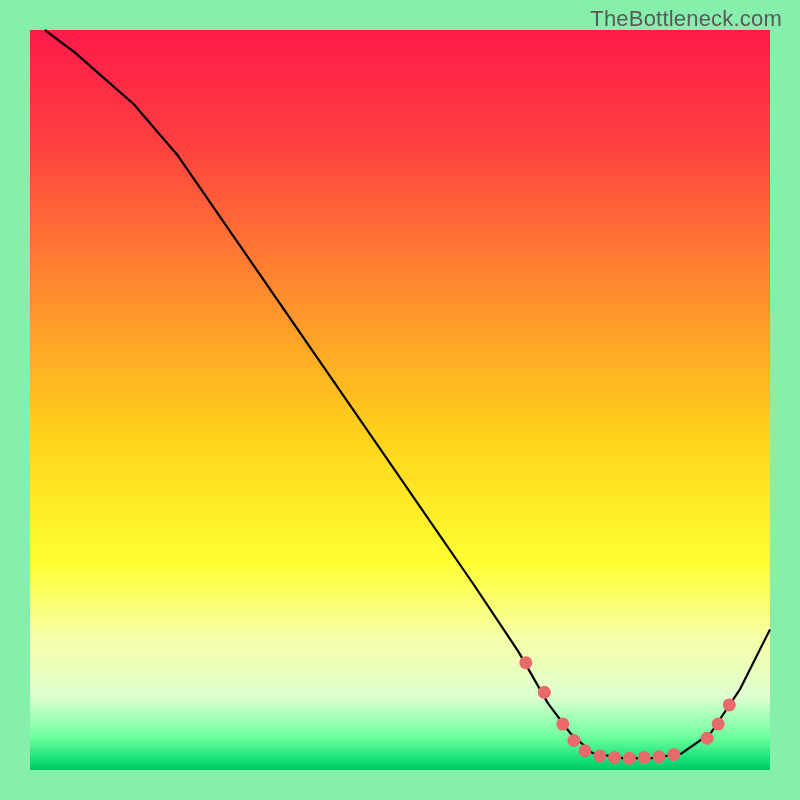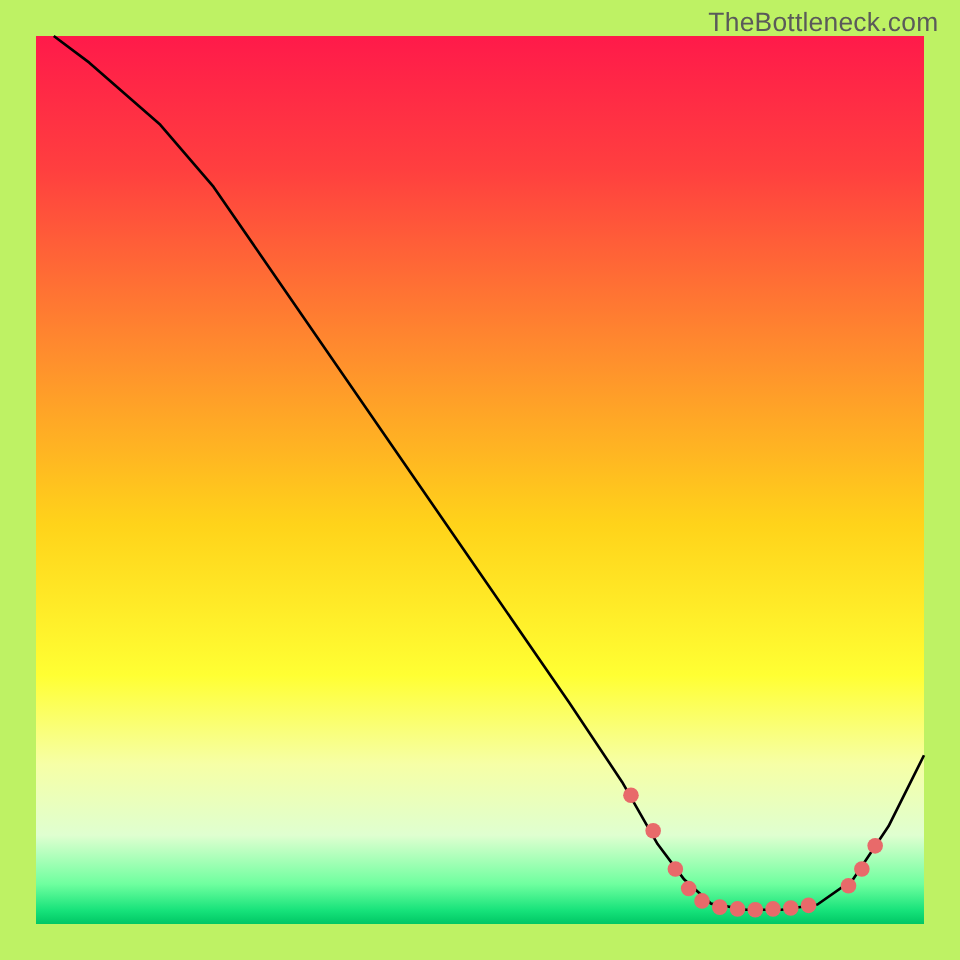--- a/index.html
+++ b/index.html
@@ -7,21 +7,21 @@
     padding: 0;
     width: 800px;
     height: 800px;
     background: #000;
     overflow: hidden;
   }
   .container {
     position: relative;
     width: 800px;
     height: 800px;
-    background: #bef264;
+    background: #86efac;
   }
   .watermark {
     position: absolute;
     top: 6px;
     right: 18px;
     font-family: Arial, Helvetica, sans-serif;
     font-size: 22px;
     color: #5a5a5a;
     font-weight: 500;
     letter-spacing: 0.2px;

